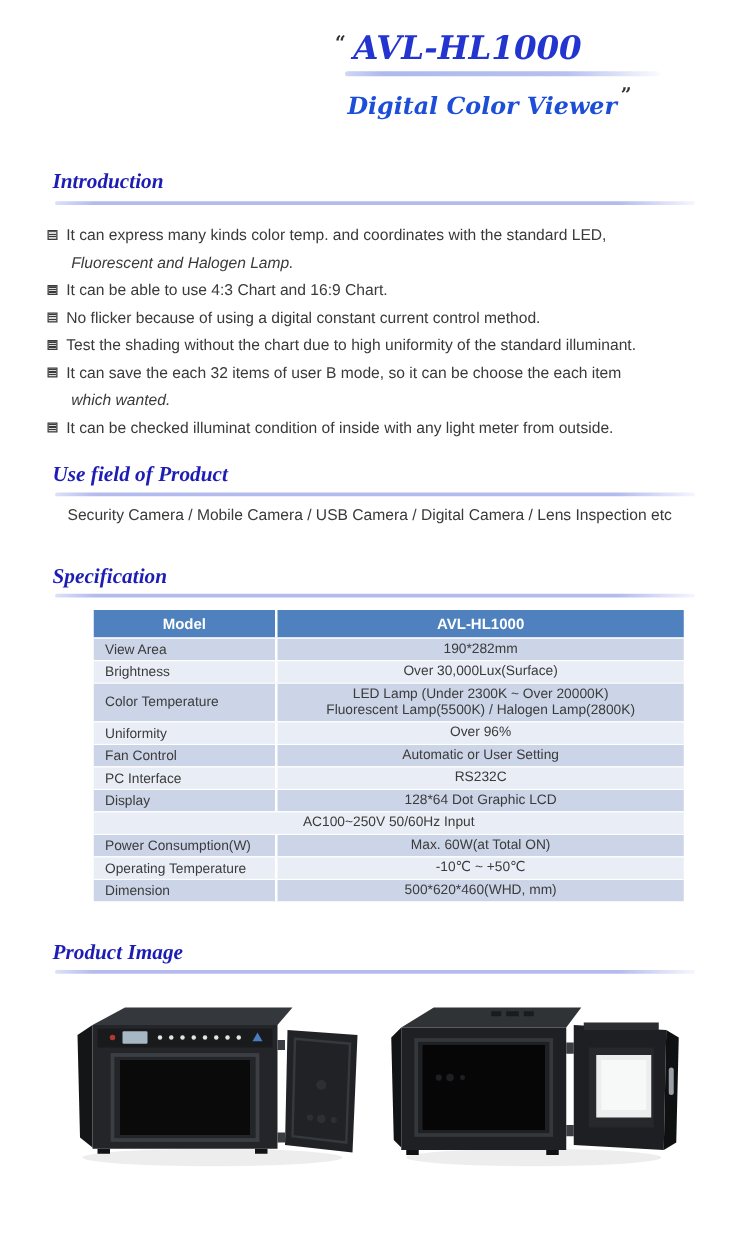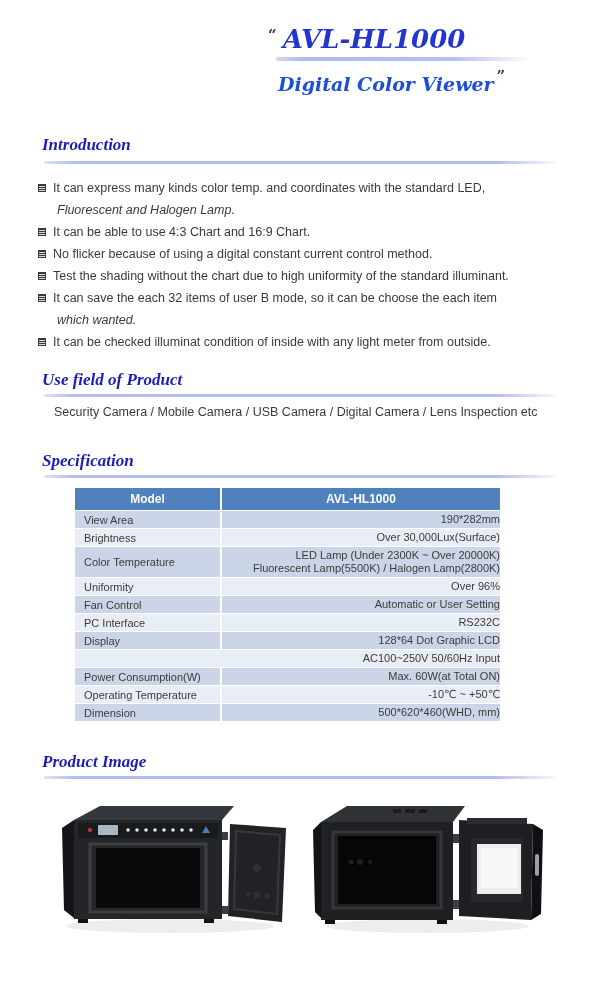--- a/index.html
+++ b/index.html
@@ -59,30 +59,30 @@
   .bullet-text .cont { padding-left:4px;font-style:italic; }
 
   
   .use-field-text {
     position:absolute; left:42px; top:405px; width:530px;
     font-size:12.5px; color:#3a3a3a;margin-left:12px;
   }
 
   
   .spec-table {
-    position:absolute; left:75px; top:488px; width:425px;
+    position:absolute; left:75px; top:488px; width:472px;
     font-size:11px; color:#3b3b3b;
   }
   .t-header {
     display:flex; height:22px; background:#4e81bd; color:#ffffff; font-weight:bold;
     font-size:12px;
   }
   .t-header .t-label, .t-header .t-value { display:flex; align-items:center; justify-content:center; }
   .t-label { width:147px; border-right:2px solid #ffffff; }
-  .t-value { flex:1; display:flex; flex-direction:column; align-items:flex-end; justify-content:center; text-align:center; }
+  .t-value { flex:1; display:flex; flex-direction:column; align-items:center; justify-content:center; text-align:center; }
   .t-body .t-row { display:flex; height:18px; border-top:1px solid #ffffff; }
   .t-body .t-row.tall { height:31px; }
   .t-body .t-row:nth-child(odd) { background:#ccd5e7; }
   .t-body .t-row:nth-child(even) { background:#e9edf5; }
   .t-body .t-label {
     display:flex; align-items:center; justify-content:flex-start; padding-left:9px;
   }
   .t-body .t-value { line-height:13px; }
 
   

